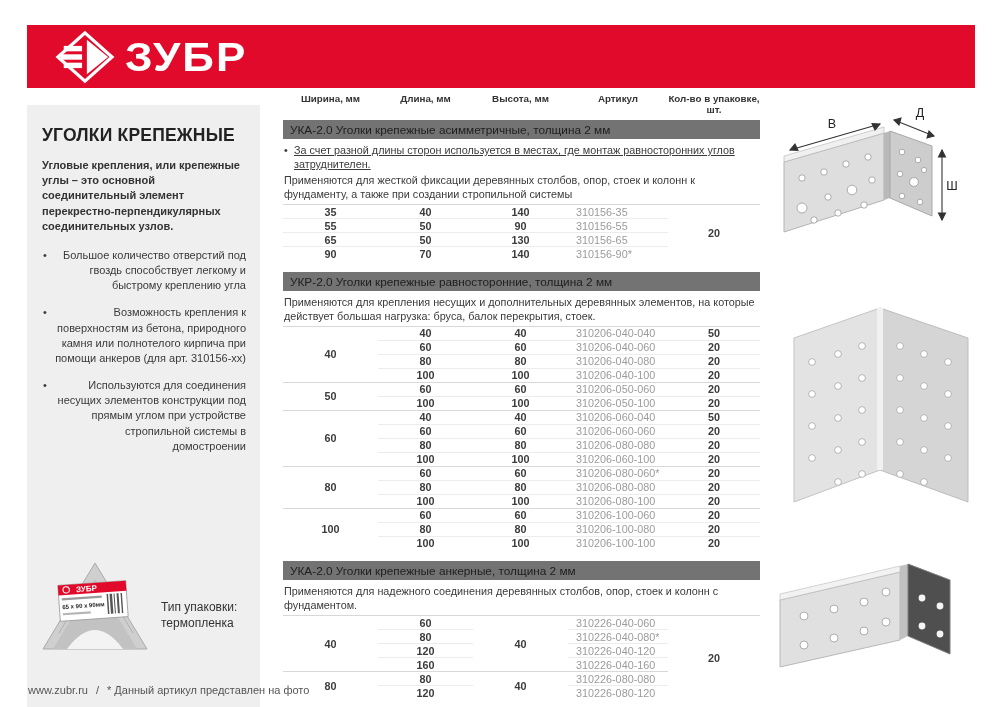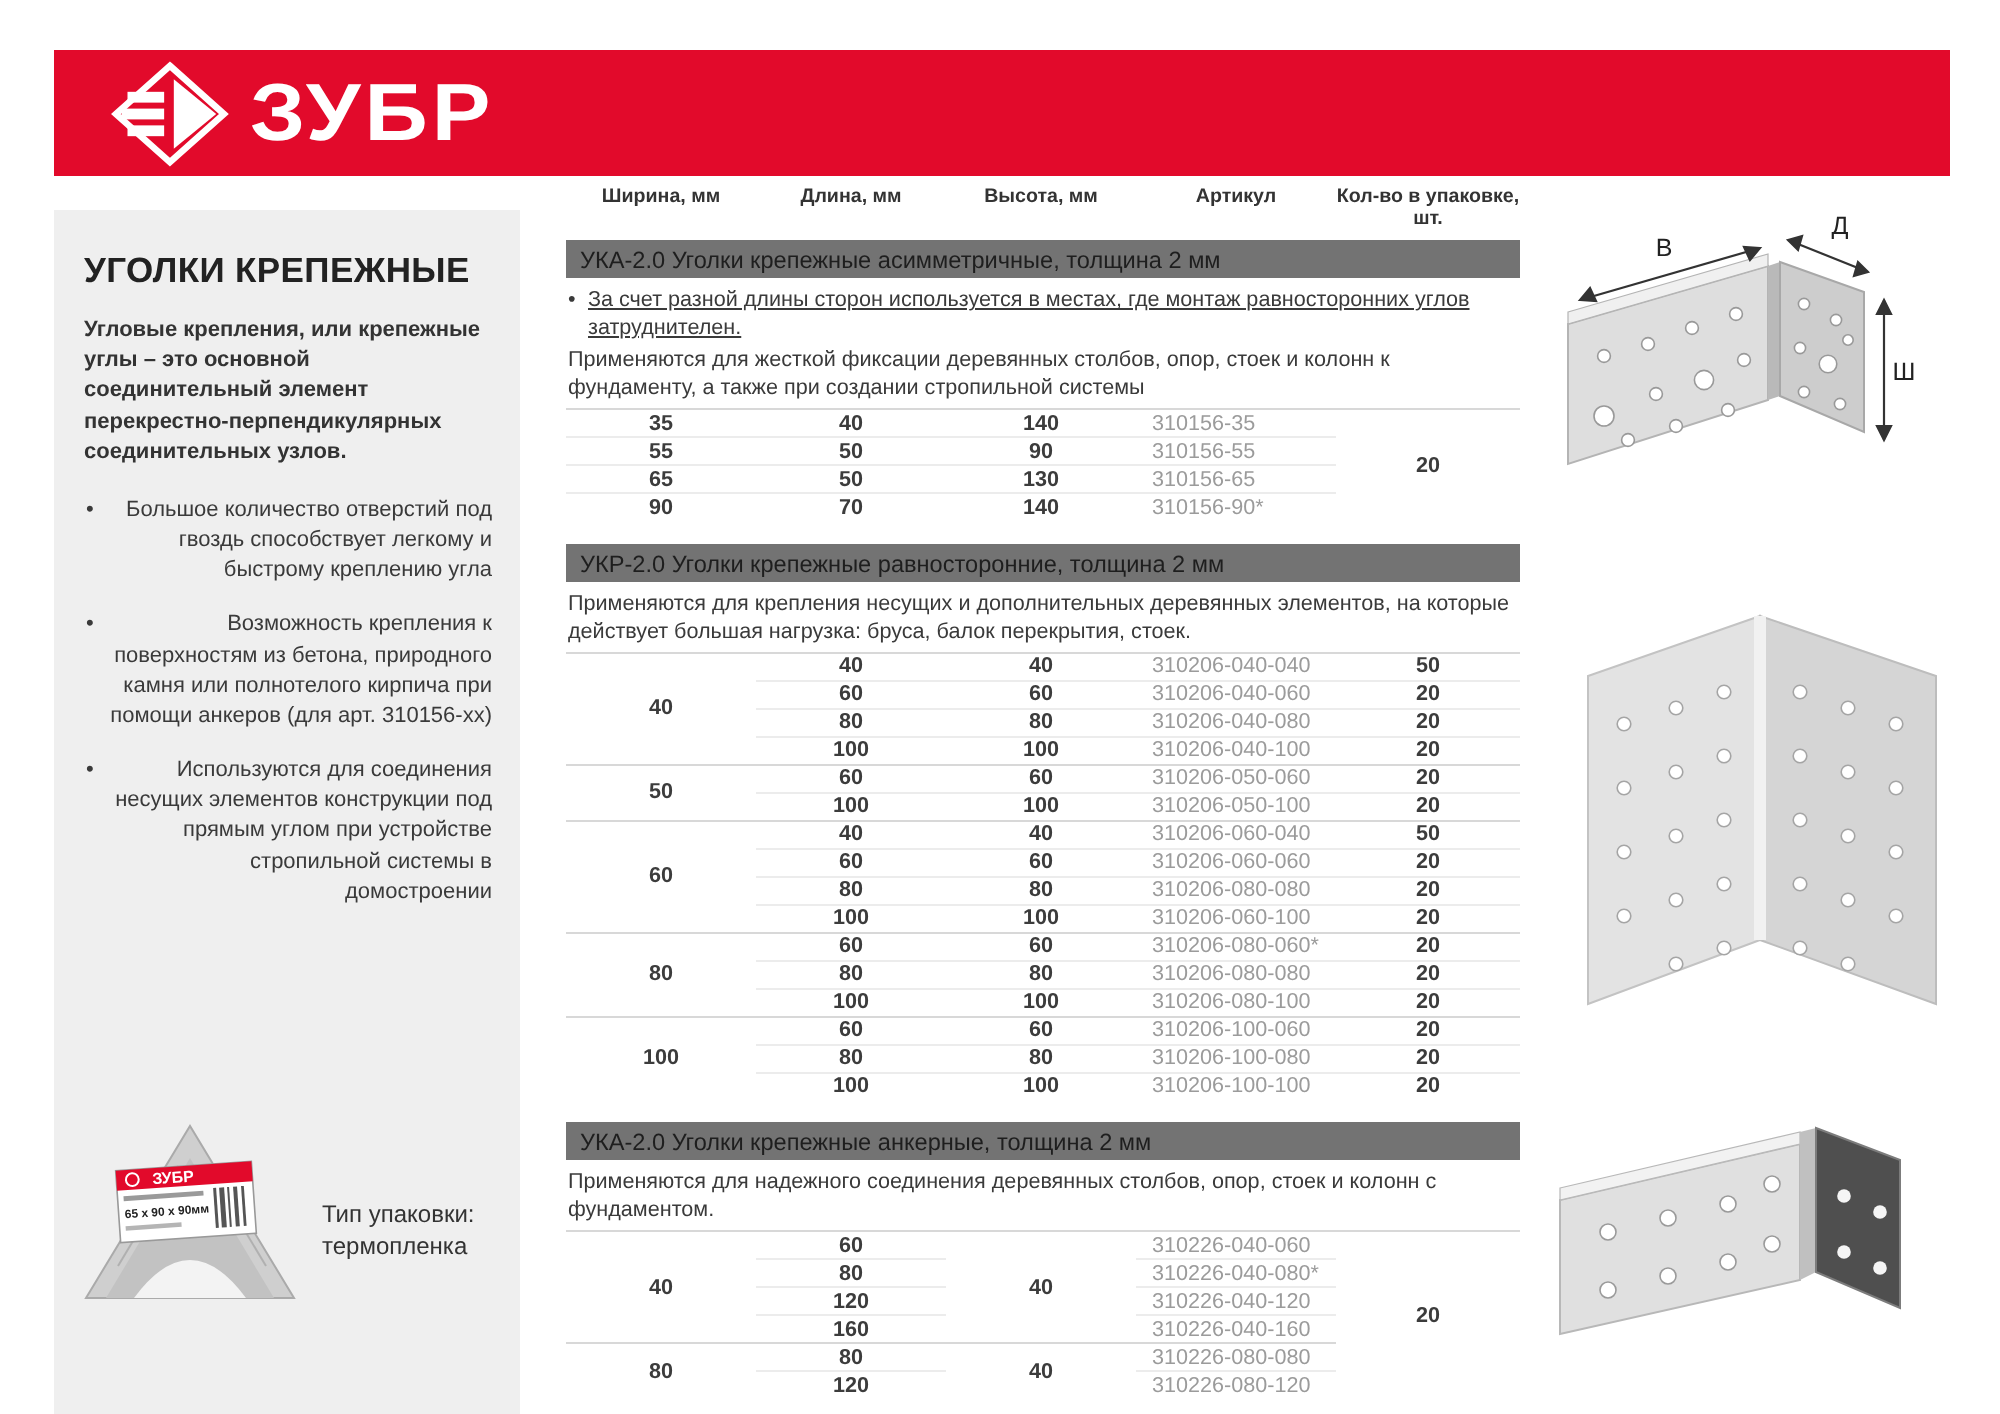--- a/index.html
+++ b/index.html
@@ -101,20 +101,25 @@
           <rect x="84" y="42" width="1.4" height="20" fill="#555"></rect>
         </g>
       </svg>
       <div class="pack-type">
         <span>Тип упаковки:</span><br>
         <span>термопленка</span>
       </div>
     </div>
   </aside>
 
+  <div class="footer">
+    <a class="site" href="#">www.zubr.ru</a>
+    <span>/</span>
+    <span>* Данный артикул представлен на фото</span>
+  </div>
 
   <main class="main">
     <div class="colheads">
       <span>Ширина, мм</span>
       <span>Длина, мм</span>
       <span>Высота, мм</span>
       <span>Артикул</span>
       <span>Кол-во в упаковке, шт.</span>
     </div>
 

